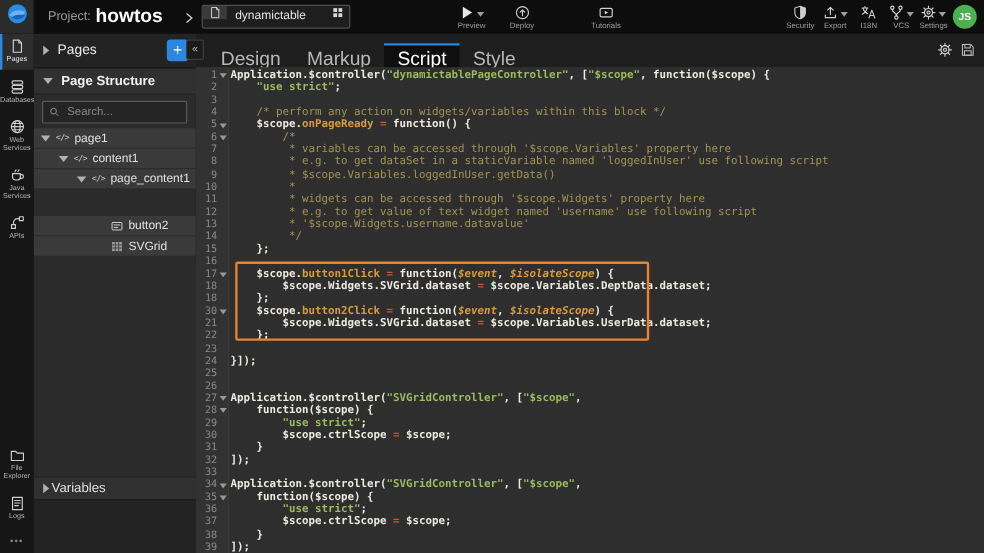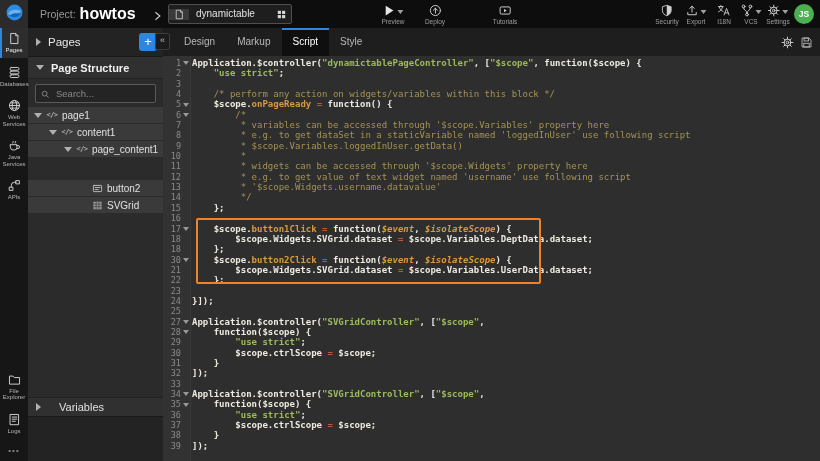--- a/index.html
+++ b/index.html
@@ -7,21 +7,21 @@
        font-family:"Liberation Sans", sans-serif; -webkit-font-smoothing:antialiased;}
   
   .header{position:absolute;left:0;top:0;width:820px;height:28px;background:#0d0d0d;z-index:5;}
   .logo-tile{position:absolute;left:0;top:0;width:28px;height:28px;background:#2b2b2b;display:flex;align-items:center;justify-content:center;}
   .logo-tile svg{width:19px;height:19px;}
   .project{position:absolute;left:40px;top:0;height:28px;display:flex;align-items:center;gap:4px;}
   .project .plabel{font-size:10.5px;color:#9a9a9a;}
   .project .pname{font-size:16px;color:#fff;font-weight:bold;}
   .hchev{position:absolute;left:152px;top:8px;width:11px;height:12px;color:#cfcfcf;}
   .hchev svg{width:11px;height:12px;}
-  .page-selector{position:absolute;left:168px;top:4px;width:124px;height:20px;background:#1e1e1e;border:1px solid #4f4f4f;border-radius:2px;display:flex;align-items:center;box-sizing:border-box;cursor:pointer;}
+  .page-selector{position:absolute;left:168px;top:4px;width:124px;height:20px;background:#1e1e1e;border:1px solid #4f4f4f;border-radius:2px;display:flex;align-items:flex-start;box-sizing:border-box;cursor:pointer;}
   .ps-fileseg{width:20px;background:#3a3a3a;display:flex;align-items:center;justify-content:center;}
   .ps-fileseg svg{width:11px;height:11px;}
   .ps-value{flex:1;font-size:10px;color:#e2e2e2;line-height:18px;padding-left:7px;white-space:nowrap;overflow:hidden;}
   .ps-grid{width:20px;display:flex;align-items:center;justify-content:center;}
   .ps-grid svg{width:11px;height:11px;}
   .haction{position:absolute;top:3px;transform:translateX(-50%);text-align:center;cursor:pointer;}
   .haction .icrow{display:flex;align-items:center;justify-content:center;gap:2px;height:14px;}
   .haction .icrow svg{width:13px;height:13px;}
   .haction .lbl{font-size:6.5px;color:#9f9f9f;margin-top:1px;white-space:nowrap;}
   .cdn{width:0;height:0;border-left:3px solid transparent;border-right:3px solid transparent;border-top:4px solid #9f9f9f;margin-top:4px;}
@@ -52,27 +52,27 @@
   .p-search svg{width:9px;height:9px;flex:none;}
   .p-search input{background:transparent;border:none;outline:none;color:#cfcfcf;font-size:9.5px;width:100%;font-family:"Liberation Sans",sans-serif;}
   .p-search input::placeholder{color:#8a8a8a;}
   #tree{flex:none;}
   .trow{height:16px;margin-bottom:1px;background:#3a3a3a;display:flex;align-items:center;gap:4px;font-size:10px;color:#e0e0e0;cursor:pointer;white-space:nowrap;}
   .trow .tic{width:12px;height:12px;flex:none;display:flex;align-items:center;justify-content:center;}
   .trow .tic svg{width:11px;height:11px;}
   .trow .codeglyph{font-family:"DejaVu Sans Mono",monospace;font-size:7px;color:#c9c9c9;letter-spacing:-0.5px;}
   .trow .tarr{width:8px;flex:none;display:flex;justify-content:center;}
   .p-spacer{flex:1;background:#2b2b2b;}
-  .p-vars{height:18px;flex:none;background:#303030;display:flex;align-items:center;gap:18px;padding:0 8px;border-top:1px solid #222;}
+  .p-vars{height:18px;flex:none;background:#303030;display:flex;align-items:center;gap:2px;padding:0 8px;border-top:1px solid #222;}
   .p-vars .pvtitle{font-size:11px;color:#e0e0e0;}
   .p-foot{height:44px;flex:none;background:#232323;border-top:1px solid #191919;}
   
   .main{position:absolute;left:163px;top:28px;width:657px;height:433px;background:#2e2e2e;}
   .tabbar{position:relative;height:28px;background:#1e1e1e;display:flex;align-items:stretch;padding-left:10px;}
-  .tab{padding:0 11px;line-height:28px;font-size:10px;color:#b8b8b8;cursor:pointer;}
+  .tab{padding:0 11px;line-height:28px;font-size:16px;color:#b8b8b8;cursor:pointer;margin-top:8px;}
   .tab.active{background:#0f0f0f;color:#fff;box-shadow:inset 0 2px 0 #2b87e0;}
   .tb-ico{position:absolute;top:7px;width:13px;height:13px;color:#b9b9b9;cursor:pointer;}
   .tb-ico svg{width:13px;height:13px;}
   #tb-gear{right:26px;}
   #tb-save{right:7px;}
   .codewrap{position:relative;height:405px;padding-top:2px;box-sizing:border-box;background:#2e2e2e;
             font-family:"DejaVu Sans Mono",monospace;font-size:9px;overflow:hidden;}
   .codewrap::before{content:"";position:absolute;left:0;top:0;bottom:0;width:27px;background:#323232;border-right:1px solid #3a3a3a;}
   .cl{display:flex;height:10.35px;line-height:10.35px;position:relative;}
   .gut{width:18px;flex:none;text-align:right;color:#8a8a8a;font-size:8.5px;position:relative;z-index:1;}
@@ -523,20 +523,25 @@
             <span class="gut">24</span>
             <span class="foldc"></span>
             <span class="src"><span class="tk-pl">}]);</span></span>
           </div>
           <div class="cl">
             <span class="gut">25</span>
             <span class="foldc"></span>
             <span class="src"></span>
           </div>
           <div class="cl">
+            <span class="gut">26</span>
+            <span class="foldc"></span>
+            <span class="src"></span>
+          </div>
+          <div class="cl">
             <span class="gut">27</span>
             <span class="foldc">
               <i class="ftri"></i>
             </span>
             <span class="src"><span class="tk-pl">Application.$controller(</span><span class="tk-st">"SVGridController"</span><span class="tk-pl">, [</span><span class="tk-st">"$scope"</span><span class="tk-pl">,</span></span>
           </div>
           <div class="cl">
             <span class="gut">28</span>
             <span class="foldc">
               <i class="ftri"></i>

